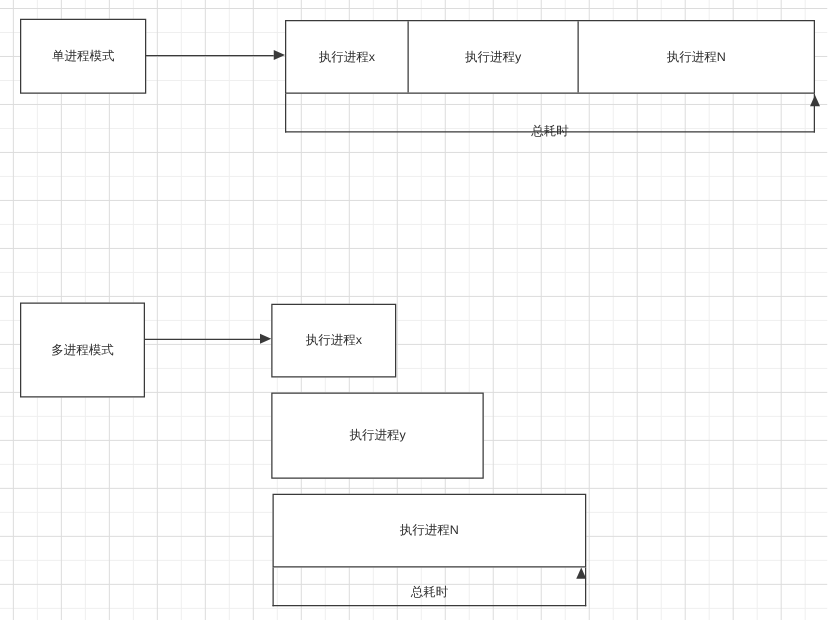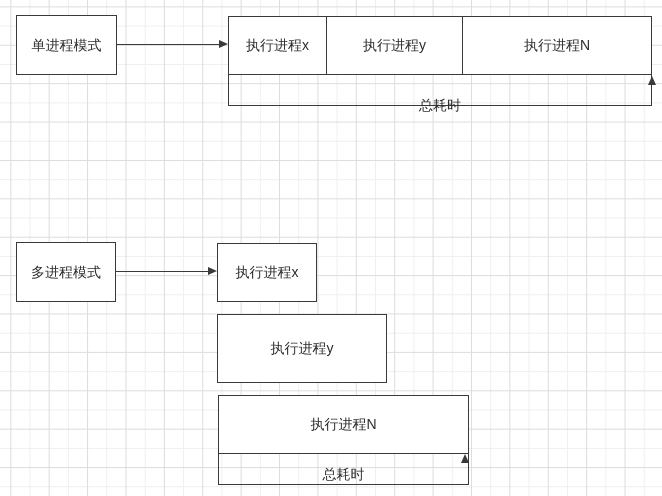--- a/index.html
+++ b/index.html
@@ -4,21 +4,21 @@
 <style>
   html, body { margin: 0; padding: 0; background: #ffffff; }
   * { box-sizing: border-box; }
 
   .canvas {
     position: relative;
     width: 662px;
     height: 496px;
     overflow: hidden;
     font-family: "Liberation Sans", sans-serif;
-    font-size: 14px;
+    font-size: 10px;
     color: #2e2e2e;
     background-color: #ffffff;
     background-image:
       linear-gradient(90deg,  #dcdcdc 1px, transparent 1px),
       linear-gradient(180deg, #dcdcdc 1px, transparent 1px),
       linear-gradient(90deg,  #efefef 1px, transparent 1px),
       linear-gradient(180deg, #efefef 1px, transparent 1px);
     background-size: 38.4px 38.4px;
     background-position: 10.3px 0, 0 6.4px, 29.5px 0, 0 25.6px;
   }
@@ -123,21 +123,21 @@
     <div class="cell cell-n">
       <span>执行进程N</span>
     </div>
   </div>
 
   <div class="bracket">
     <div class="head-up" style="right:-5px; top:1px;"></div>
     <div class="bracket-label">总耗时</div>
   </div>
 
-  <div class="node" style="left:16px; top:242px; width:100px; height:60px;">
+  <div class="node" style="left:16px; top:242px; width:100px; height:76px;">
     <span>多进程模式</span>
   </div>
 
   <div class="shaft-h" style="left:116px; top:271px; width:92px;"></div>
   <div class="head-right" style="left:208px; top:267px;"></div>
 
   <div class="node" style="left:217px; top:243px; width:100px; height:59px;">
     <span>执行进程x</span>
   </div>
 

